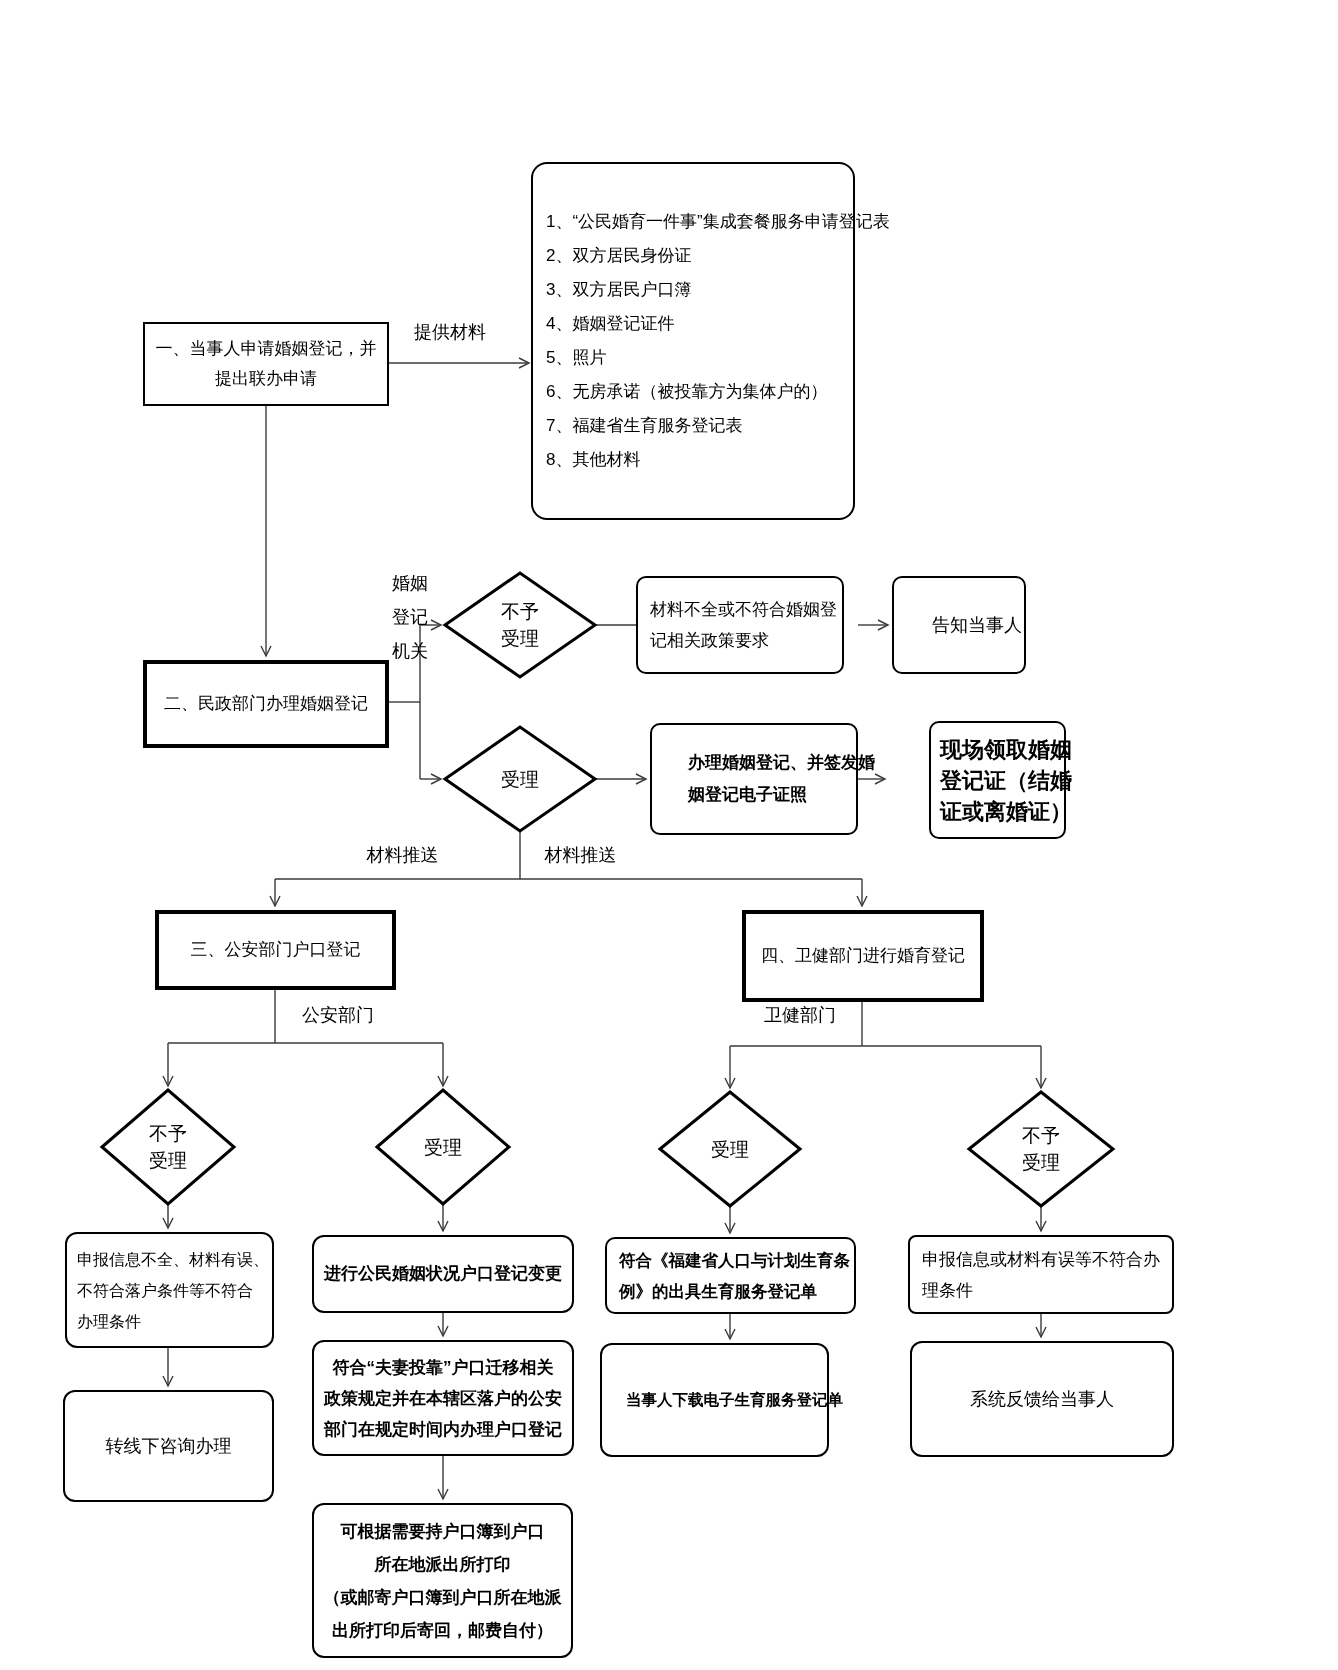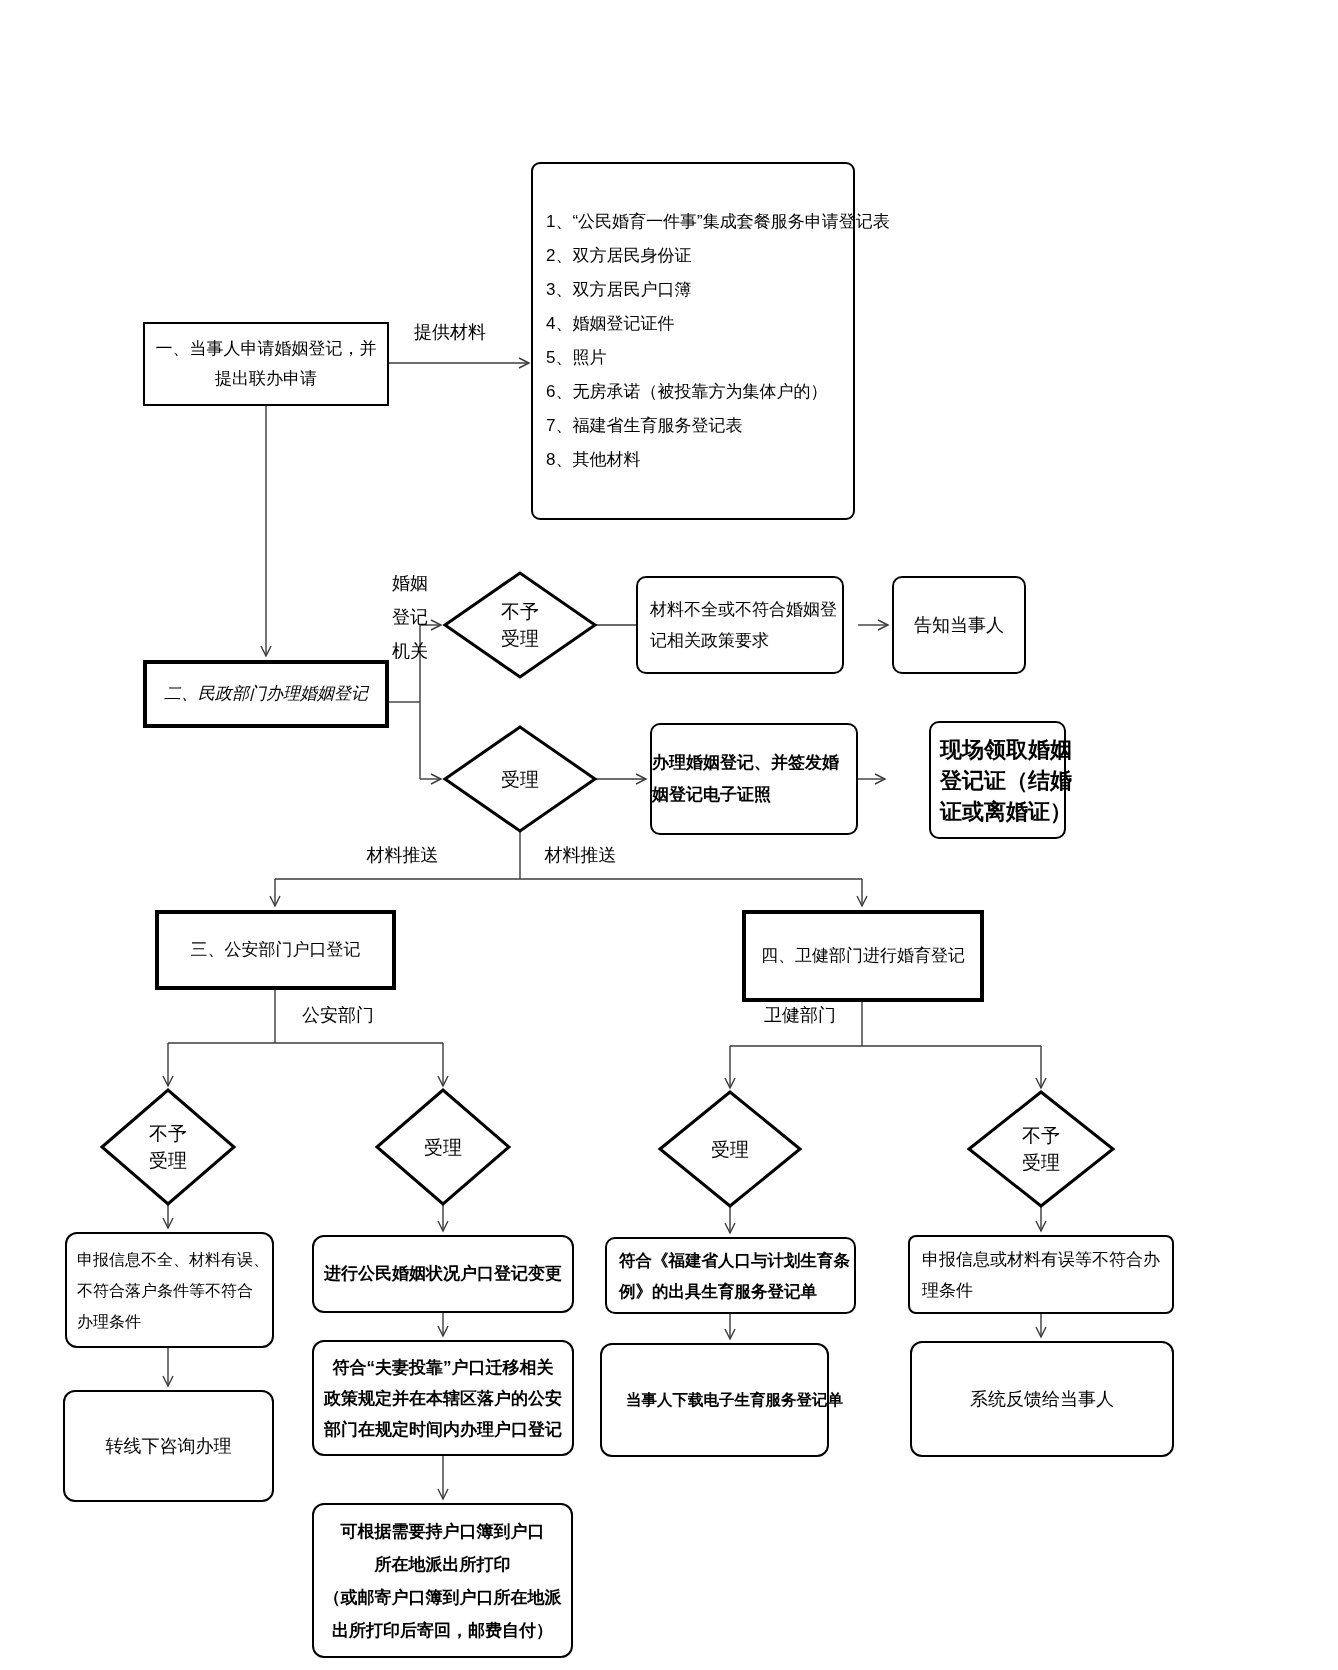--- a/index.html
+++ b/index.html
@@ -5,23 +5,23 @@
   html,body{margin:0;padding:0;background:#ffffff;}
   .canvas{position:relative;width:1338px;height:1670px;background:#fff;overflow:hidden;
           font-family:"Liberation Sans",sans-serif;color:#000;}
   .layer{position:absolute;left:0;top:0;z-index:1;}
   .box{position:absolute;box-sizing:border-box;border:2.5px solid #000;background:#fff;
        display:flex;align-items:center;justify-content:center;text-align:center;
        white-space:pre;z-index:2;font-size:18px;line-height:30px;}
   .left{justify-content:flex-start;text-align:left;}
   .bold{font-weight:bold;}
   .thick{border-width:4px;}
-  .r10{border-radius:10px;}
+  .r10{border-radius:10px;padding-left:36px;}
   .r12{border-radius:12px;}
-  .r30{border-radius:9px;}
+  .r30{border-radius:16px;}
   .lbl{position:absolute;z-index:2;font-size:18px;white-space:pre;}
   .ctr{text-align:center;}
   .dlabel{position:absolute;z-index:3;transform:translate(-50%,-50%);text-align:center;
           white-space:pre;font-size:19px;line-height:27px;}
   .cl{stroke:#3a3a3a;stroke-width:1.4;fill:none;}
   .dia{fill:#fff;stroke:#000;stroke-width:3;}
 </style>
 </head>
 <body>
 
@@ -81,21 +81,21 @@
 
   <div class="box left r30" style="left:531px;top:162px;width:324px;height:358px;font-size:17px;line-height:34px;padding-left:13px;">1、“公民婚育一件事”集成套餐服务申请登记表
 2、双方居民身份证
 3、双方居民户口簿
 4、婚姻登记证件
 5、照片
 6、无房承诺（被投靠方为集体户的）
 7、福建省生育服务登记表
 8、其他材料</div>
 
-  <div class="box thick" style="left:143px;top:660px;width:246px;height:68px;font-size:17px;font-style:italic;">二、民政部门办理婚姻登记</div>
+  <div class="box thick" style="left:143px;top:660px;width:246px;height:88px;font-size:17px;">二、民政部门办理婚姻登记</div>
 
   <div class="box thick" style="left:155px;top:910px;width:241px;height:80px;font-size:17px;">三、公安部门户口登记</div>
 
   <div class="box thick" style="left:742px;top:910px;width:242px;height:92px;font-size:17px;">四、卫健部门进行婚育登记</div>
 
   <div class="box left r10" style="left:636px;top:576px;width:208px;height:98px;font-size:17px;line-height:31px;padding-left:12px;">材料不全或不符合婚姻登
 记相关政策要求</div>
 
   <div class="box r10" style="left:892px;top:576px;width:134px;height:98px;">告知当事人</div>
 

